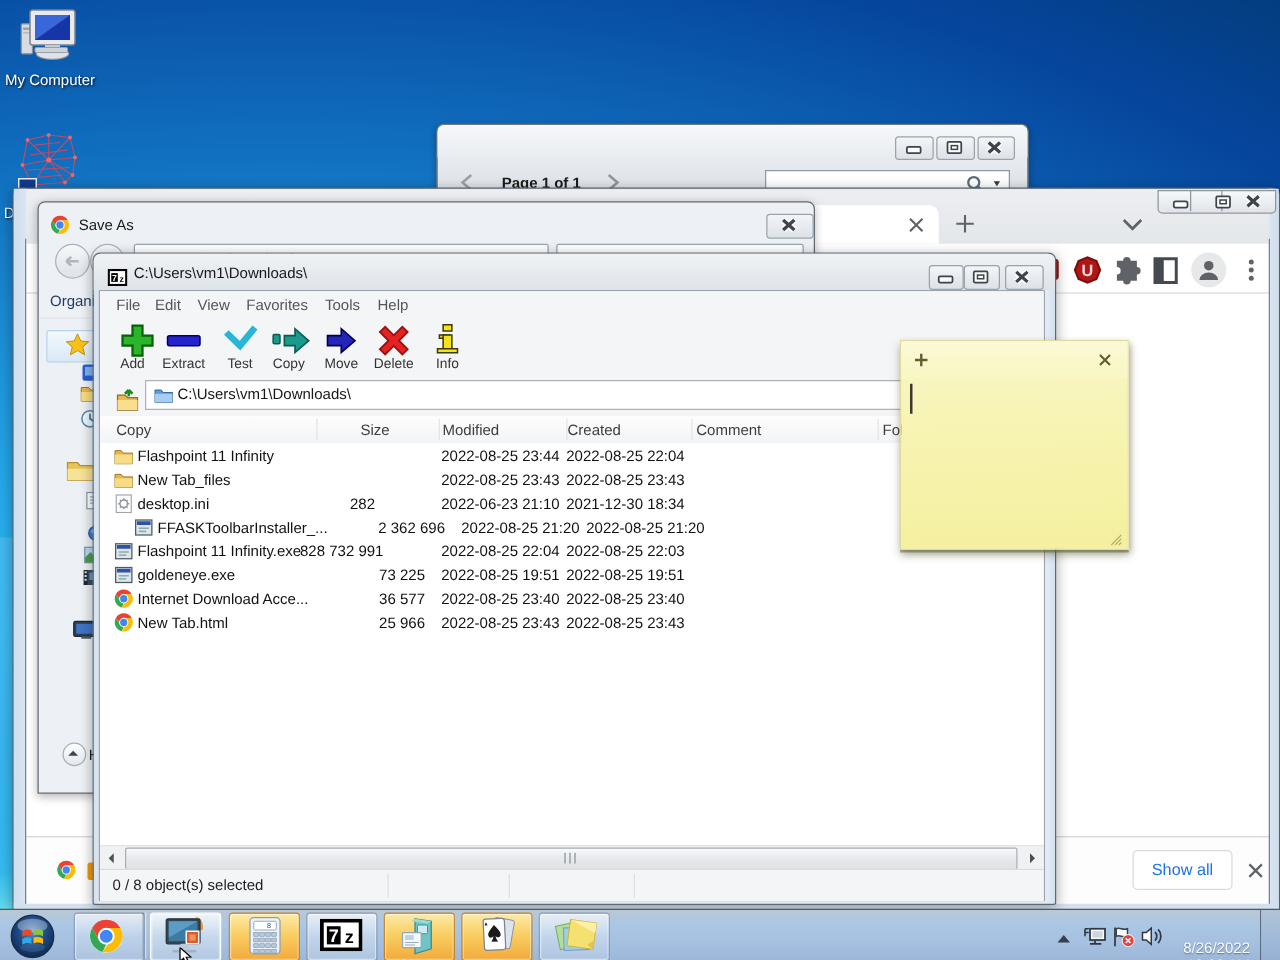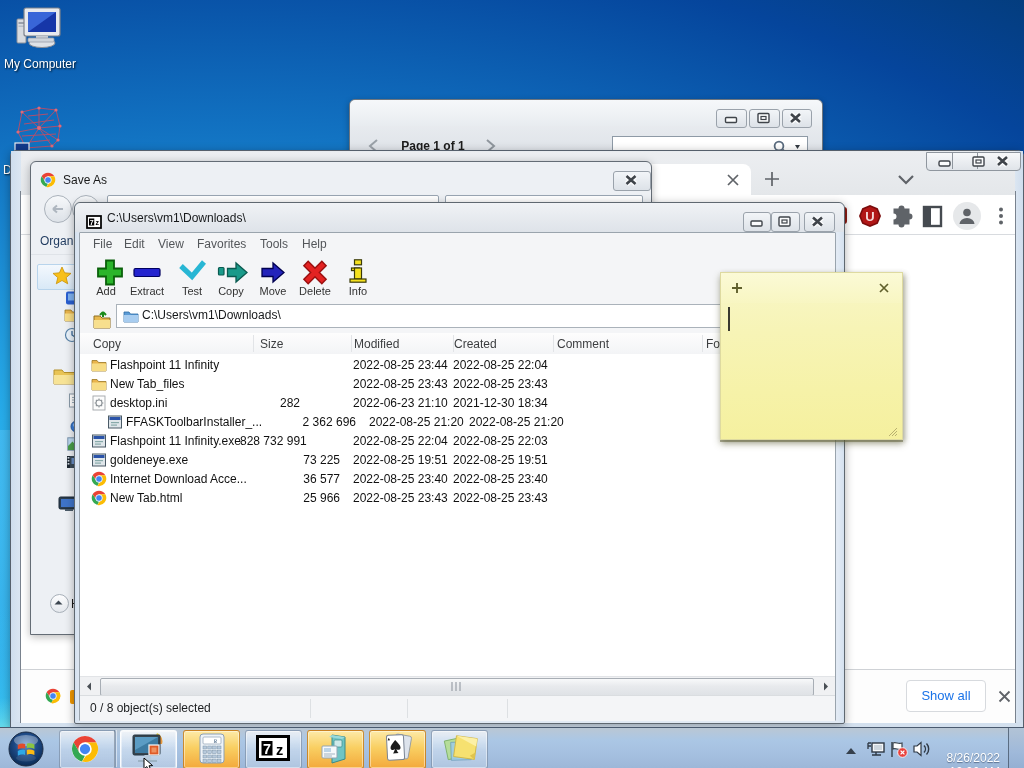--- a/index.html
+++ b/index.html
@@ -332,21 +332,21 @@
           <svg class="abs" style="left:6px;top:3px" width="16" height="16" viewBox="0 0 16 16">
             <path d="M1 4 L6 4 L7.5 6 L15 6 L15 14 L1 14 Z" fill="#5b9bd5" stroke="#2f6da5" stroke-width="0.8"></path>
             <path d="M1 7 L15 7 L15 14 L1 14 Z" fill="#a8cdf0"></path>
           </svg>
           <div class="abs" style="left:25px;top:3px;font-size:12px;color:#16181a;">C:\Users\vm1\Downloads\</div>
         </div>
       </div>
 
       <div class="abs" style="left:0;top:100px;width:100%;height:21px;background:linear-gradient(#fdfdfd,#f3f4f6);border-bottom:1px solid #d8dbde;font-size:12px;color:#3c3e40;">
         <span class="abs" style="left:13px;top:4px;">Copy</span>
-        <span class="abs" style="left:180px;top:4px;width:80px;text-align:left;">Size</span>
+        <span class="abs" style="left:180px;top:4px;width:80px;text-align:center;">Size</span>
         <span class="abs" style="left:274px;top:4px;">Modified</span>
         <span class="abs" style="left:374px;top:4px;">Created</span>
         <span class="abs" style="left:477px;top:4px;">Comment</span>
         <span class="abs" style="left:626px;top:4px;">Folders</span>
         <div class="abs" style="left:173px;top:2px;width:1px;height:17px;background:#e2e4e7;"></div>
         <div class="abs" style="left:271px;top:2px;width:1px;height:17px;background:#e2e4e7;"></div>
         <div class="abs" style="left:373px;top:2px;width:1px;height:17px;background:#e2e4e7;"></div>
         <div class="abs" style="left:473px;top:2px;width:1px;height:17px;background:#e2e4e7;"></div>
         <div class="abs" style="left:622px;top:2px;width:1px;height:17px;background:#e2e4e7;"></div>
       </div>

